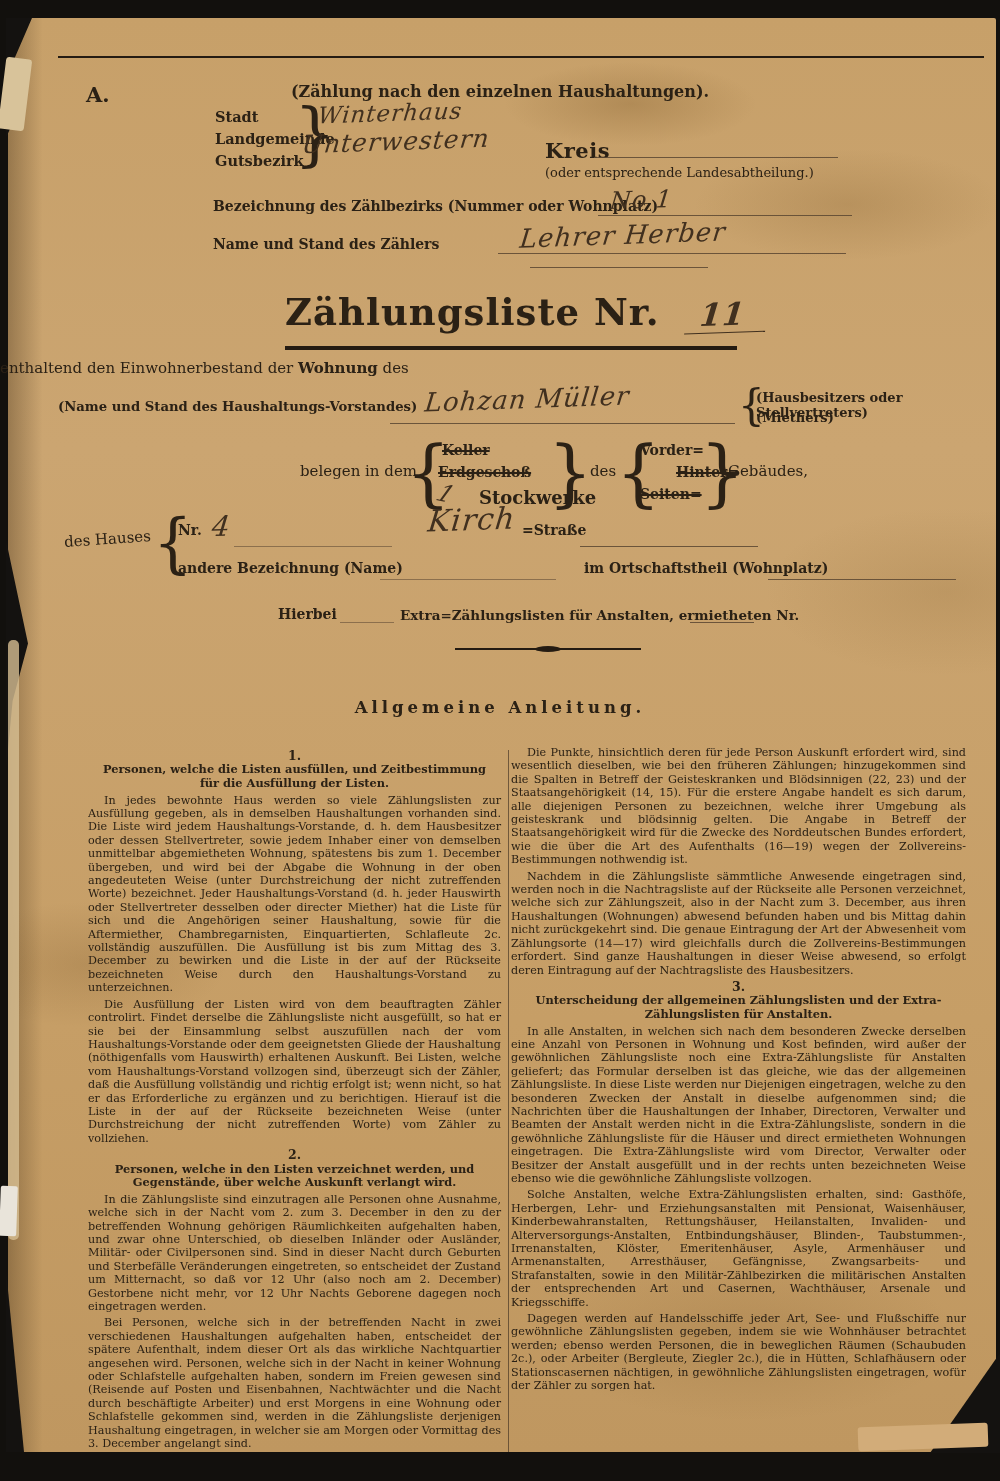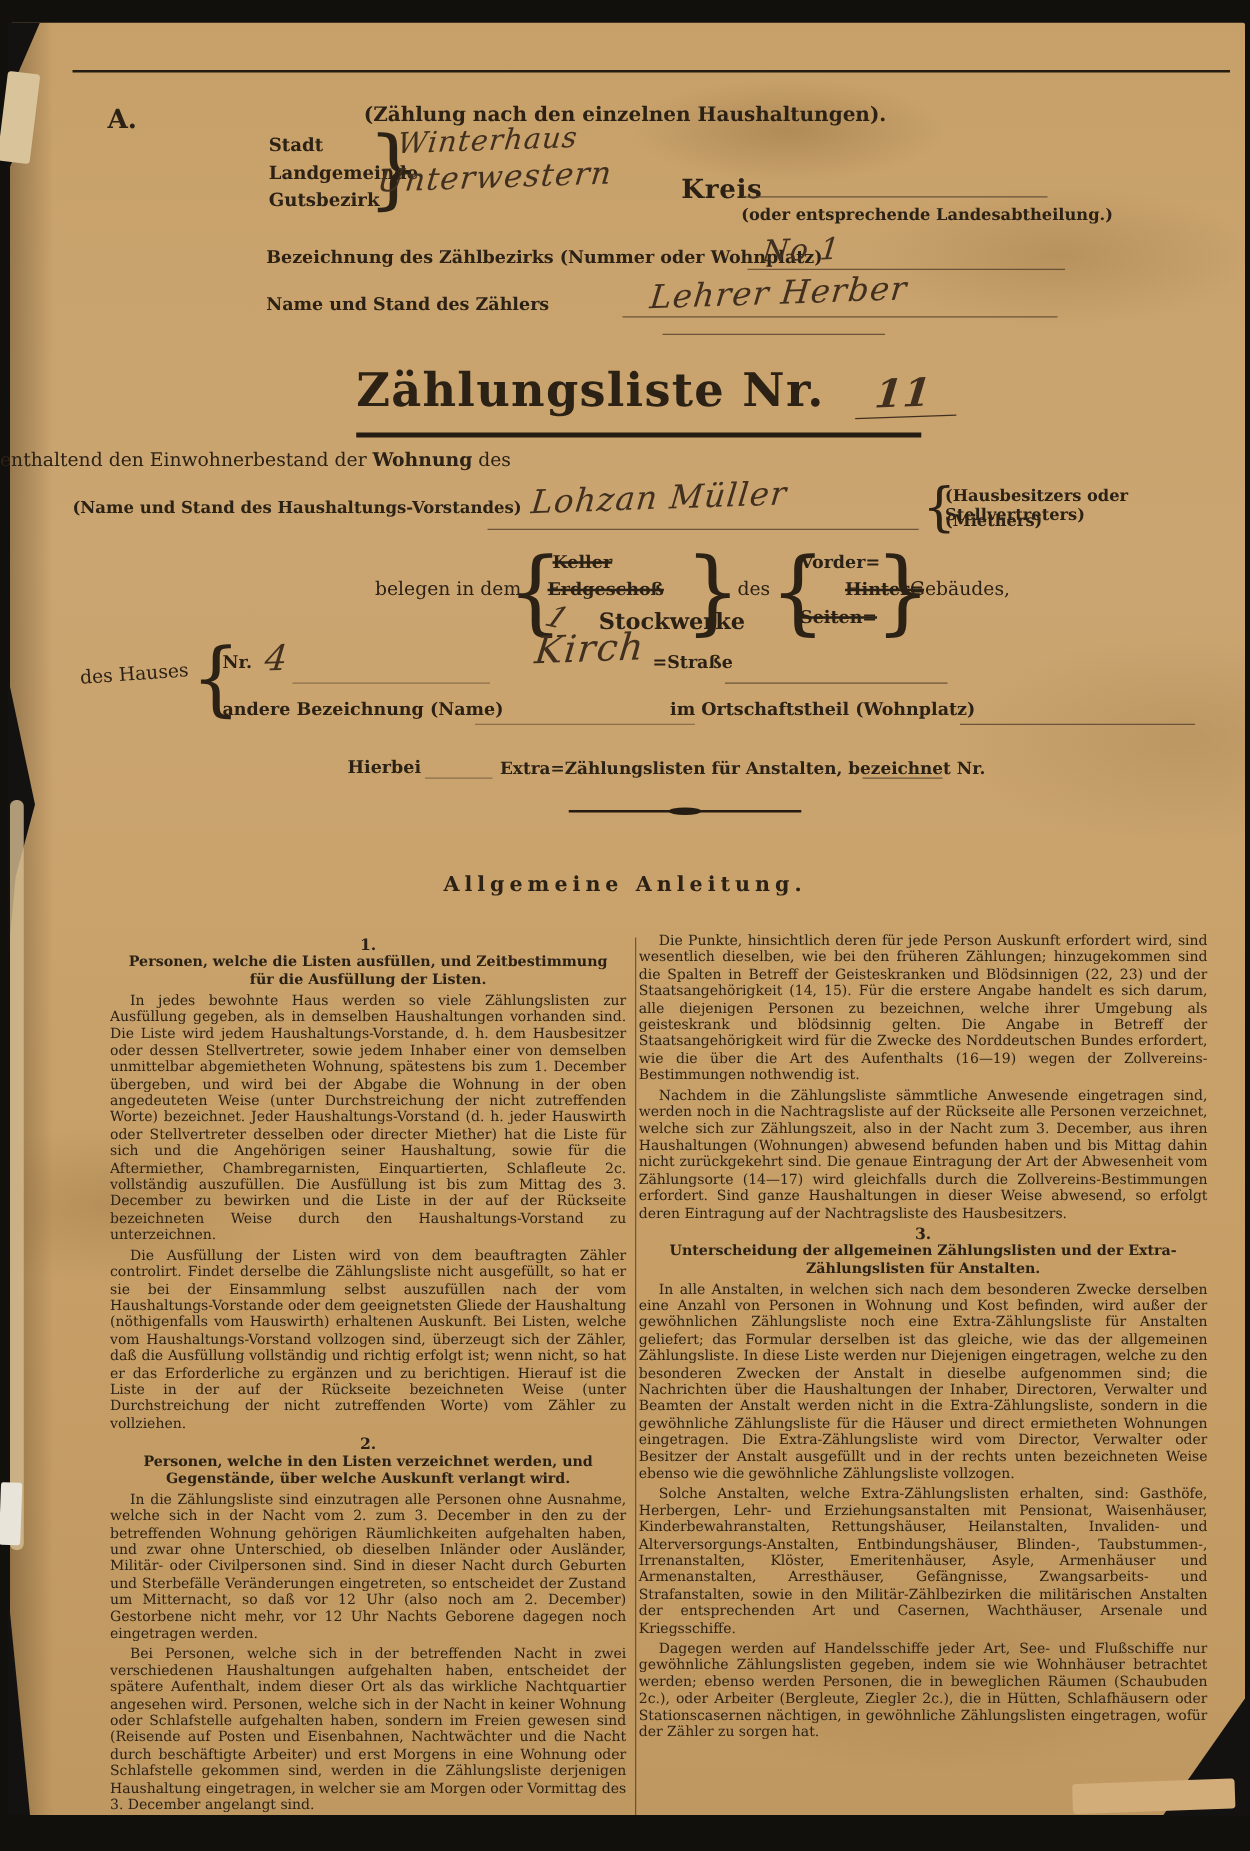--- a/index.html
+++ b/index.html
@@ -36,21 +36,21 @@
 
   .title{position:absolute;left:0;right:0;top:25px;text-align:center;font-weight:bold;
          font-size:19px;letter-spacing:1px;}
   .title-rule{position:absolute;left:58px;top:56px;width:926px;height:2px;background:#241b12;
               box-shadow:0 3px 0 -1px rgba(36,27,18,.45);}
   .sec-letter{position:absolute;left:86px;top:82px;font-size:21px;font-weight:bold;}
   .subtitle{position:absolute;left:0;right:0;top:82px;text-align:center;font-size:16px;font-weight:bold;}
 
   .place-label{position:absolute;left:215px;font-size:14.5px;font-weight:bold;}
   .kreis{position:absolute;left:545px;top:138px;font-size:21px;font-weight:bold;letter-spacing:.5px;}
-  .kreis-note{position:absolute;left:545px;top:165px;font-size:13px;font-weight:bold;margin-left:48px;}
+  .kreis-note{position:absolute;left:545px;top:165px;font-size:13px;font-weight:normal;}
 
   .lbl{font-size:14px;font-weight:bold;}
   .big-title{position:absolute;left:285px;top:290px;font-size:37px;font-weight:bold;letter-spacing:1px;}
   .big-rule{position:absolute;left:285px;top:346px;width:452px;height:4px;background:#241b12;}
   .enthaltend{position:absolute;left:0;right:0;top:359px;font-size:15px;}
 
   .cols{position:absolute;left:88px;top:746px;width:878px;height:716px;display:grid;
         grid-template-columns:413px 455px;column-gap:10px;overflow:hidden;}
   .col{font-size:11.2px;line-height:13.4px;text-align:justify;}
   .col p{margin:0 0 3px 0;text-indent:16px;}
@@ -136,26 +136,26 @@
   <div class="abs" style="left:64px;top:530px;font-size:15px;transform:rotate(-4deg)">des Hauses</div>
   <div class="brace" style="left:153px;top:512px;font-size:62px;transform:scaleY(1.05)">{</div>
   <div class="abs lbl" style="left:178px;top:522px">Nr.</div>
   <span class="abs hand" style="left:212px;top:510px;font-size:28px">4</span>
   <div class="rule" style="left:234px;top:546px;width:158px;opacity:.55"></div>
   <span class="abs hand" style="left:428px;top:502px;font-size:30px">Kirch</span>
   <div class="abs lbl" style="left:522px;top:522px">=Straße</div>
   <div class="rule" style="left:580px;top:546px;width:178px"></div>
   <div class="abs lbl" style="left:178px;top:560px">andere Bezeichnung (Name)</div>
   <div class="rule" style="left:380px;top:579px;width:176px;opacity:.55"></div>
-  <div class="abs lbl" style="left:536px;top:560px">im Ortschaftstheil (Wohnplatz)</div>
+  <div class="abs lbl" style="left:584px;top:560px">im Ortschaftstheil (Wohnplatz)</div>
   <div class="rule" style="left:768px;top:579px;width:188px"></div>
 
   <div class="abs lbl" style="left:278px;top:606px">Hierbei</div>
   <div class="rule" style="left:340px;top:622px;width:54px;opacity:.55"></div>
-  <div class="abs" style="left:400px;top:607px;font-size:13.5px;font-weight:bold">Extra=Zählungslisten für Anstalten, bezeichnet Nr.</div>
+  <div class="abs" style="left:400px;top:607px;font-size:13.5px;font-weight:bold">Extra=Zählungslisten für Anstalten, ermietheten Nr.</div>
   <div class="rule" style="left:690px;top:622px;width:64px"></div>
 
   <div class="divider"></div>
 
   <div class="anleitung">Allgemeine Anleitung.</div>
   <div class="col-divider"></div>
 
   <div class="cols">
     <div class="col">
       <div class="sec-no">1.</div>

